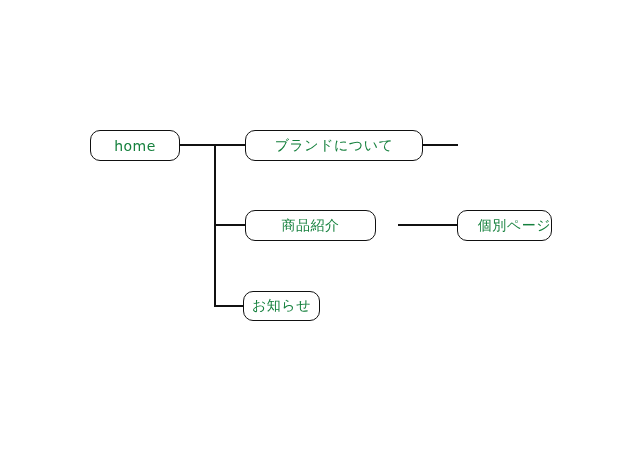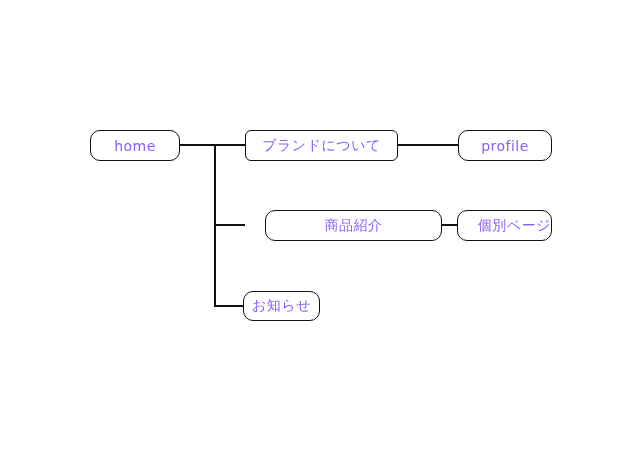--- a/index.html
+++ b/index.html
@@ -18,29 +18,29 @@
   .node {
     position: absolute;
     box-sizing: border-box;
     background: #ffffff;
     border: 1.5px solid #111111;
     border-radius: 10px;
     display: flex;
     align-items: center;
     justify-content: center;
     font-size: 14px;
-    color: #8b5cf6;
+    color: #15803d;
     letter-spacing: 0.5px;
     white-space: nowrap;
     z-index: 2;
   }
   .node-home       { left: 90px;  top: 130px; width: 90px;  height: 31px; }
-  .node-brand      { left: 245px; top: 130px; width: 153px; height: 31px; border-radius: 6px; }
+  .node-brand      { left: 245px; top: 130px; width: 178px; height: 31px; }
   .node-profile    { left: 458px; top: 130px; width: 94px;  height: 31px; }
-  .node-products   { left: 245px; top: 210px; width: 177px; height: 31px; margin-left: 20px; }
+  .node-products   { left: 245px; top: 210px; width: 131px; height: 31px; }
   .node-individual { left: 457px; top: 210px; width: 95px;  height: 31px; justify-content: flex-end; }
   .node-news       { left: 243px; top: 291px; width: 77px;  height: 30px; }
 
   .edge {
     position: absolute;
     background: #111111;
     z-index: 1;
   }
   
   .edge-home-brand      { left: 180px; top: 144px; width: 65px;  height: 2px; }
@@ -68,23 +68,20 @@
   <div class="edge edge-products-indiv"></div>
 
   <div class="node node-home">
     <span>home</span>
   </div>
 
   <div class="node node-brand">
     <span>ブランドについて</span>
   </div>
 
-  <div class="node node-profile">
-    <span>profile</span>
-  </div>
 
   <div class="node node-products">
     <span>商品紹介</span>
   </div>
 
   <div class="node node-individual">
     <span>個別ページ</span>
   </div>
 
   <div class="node node-news">

